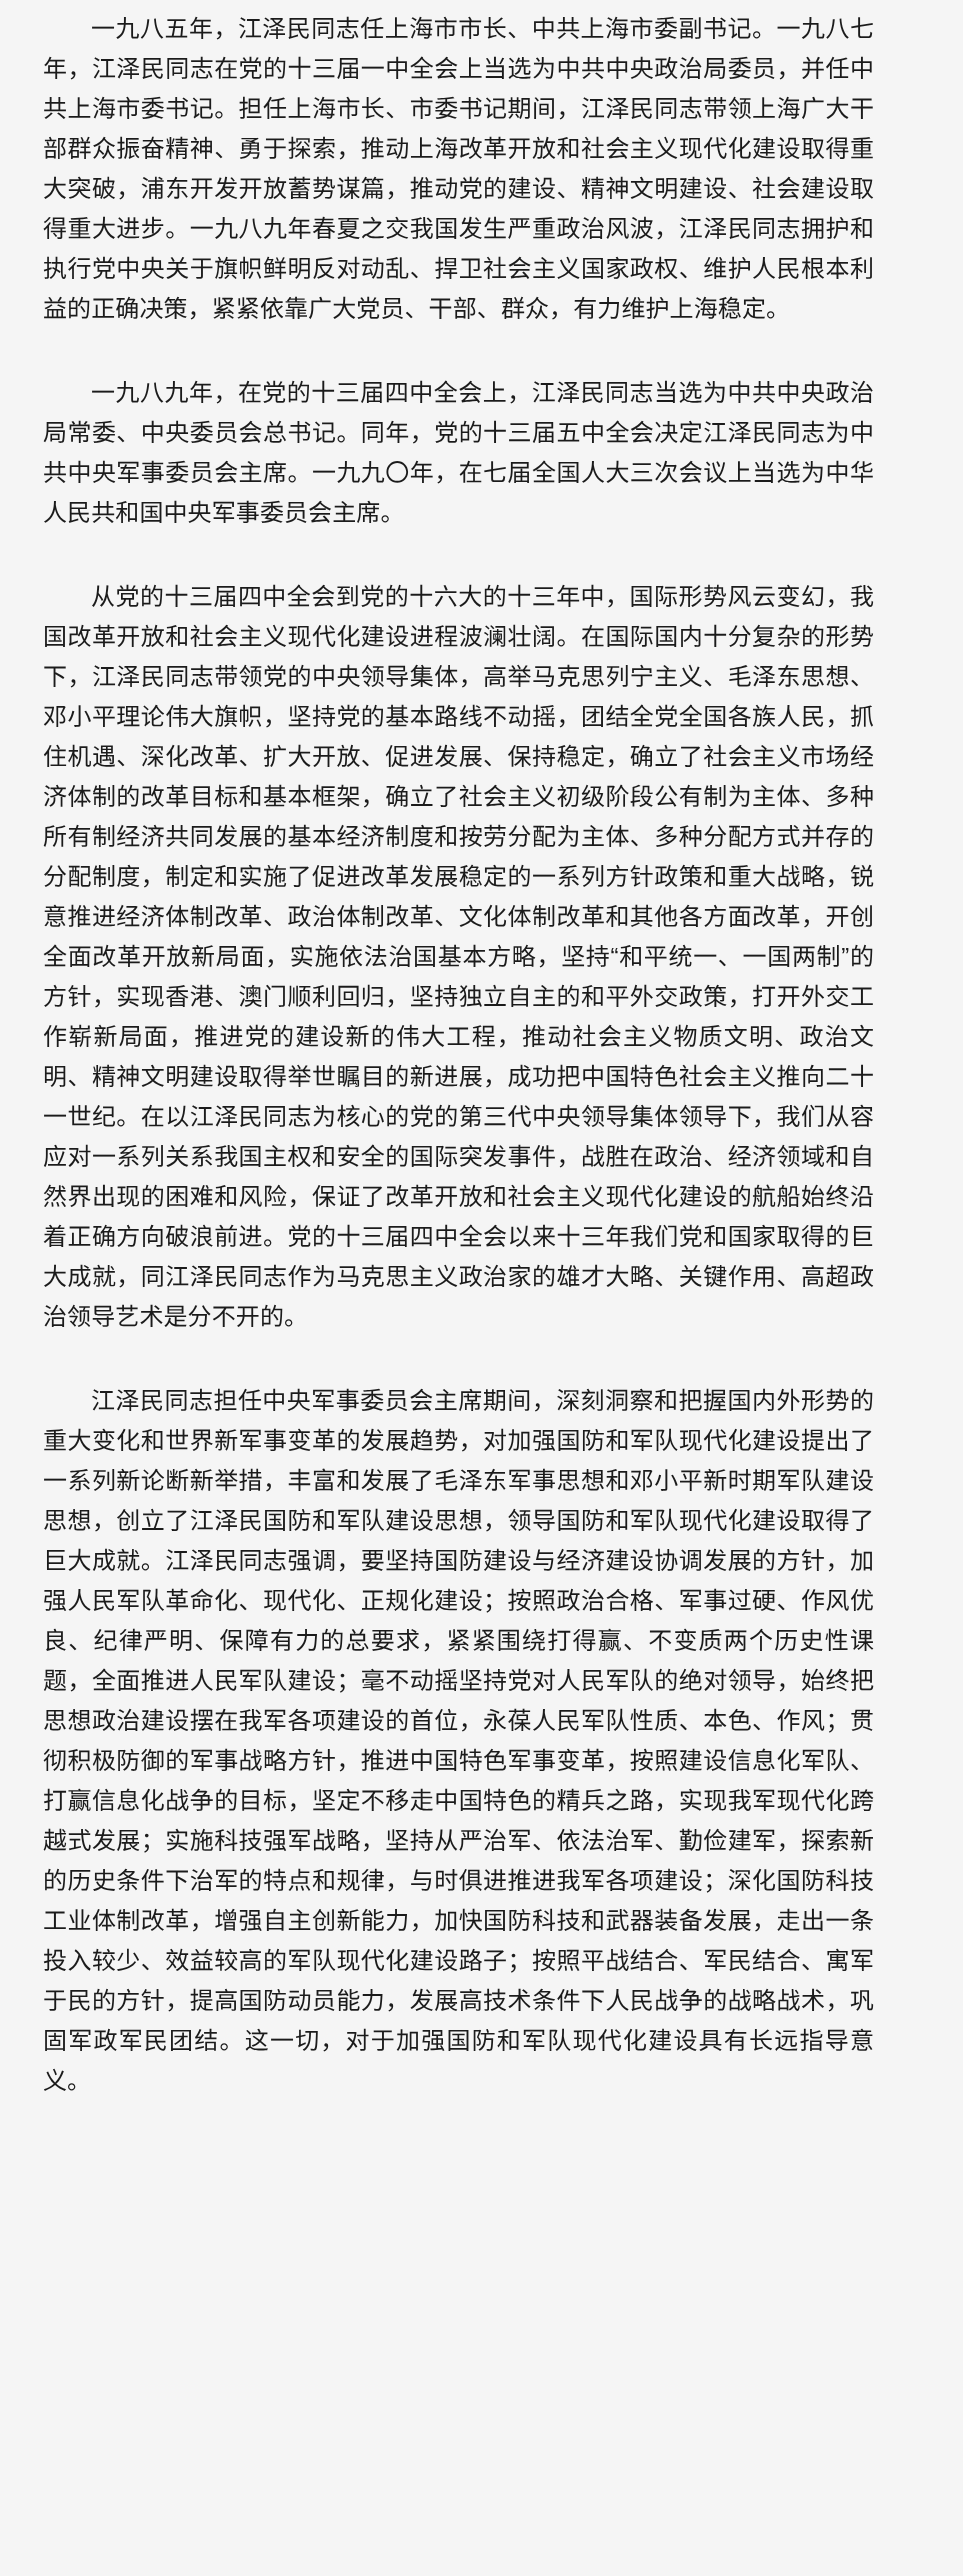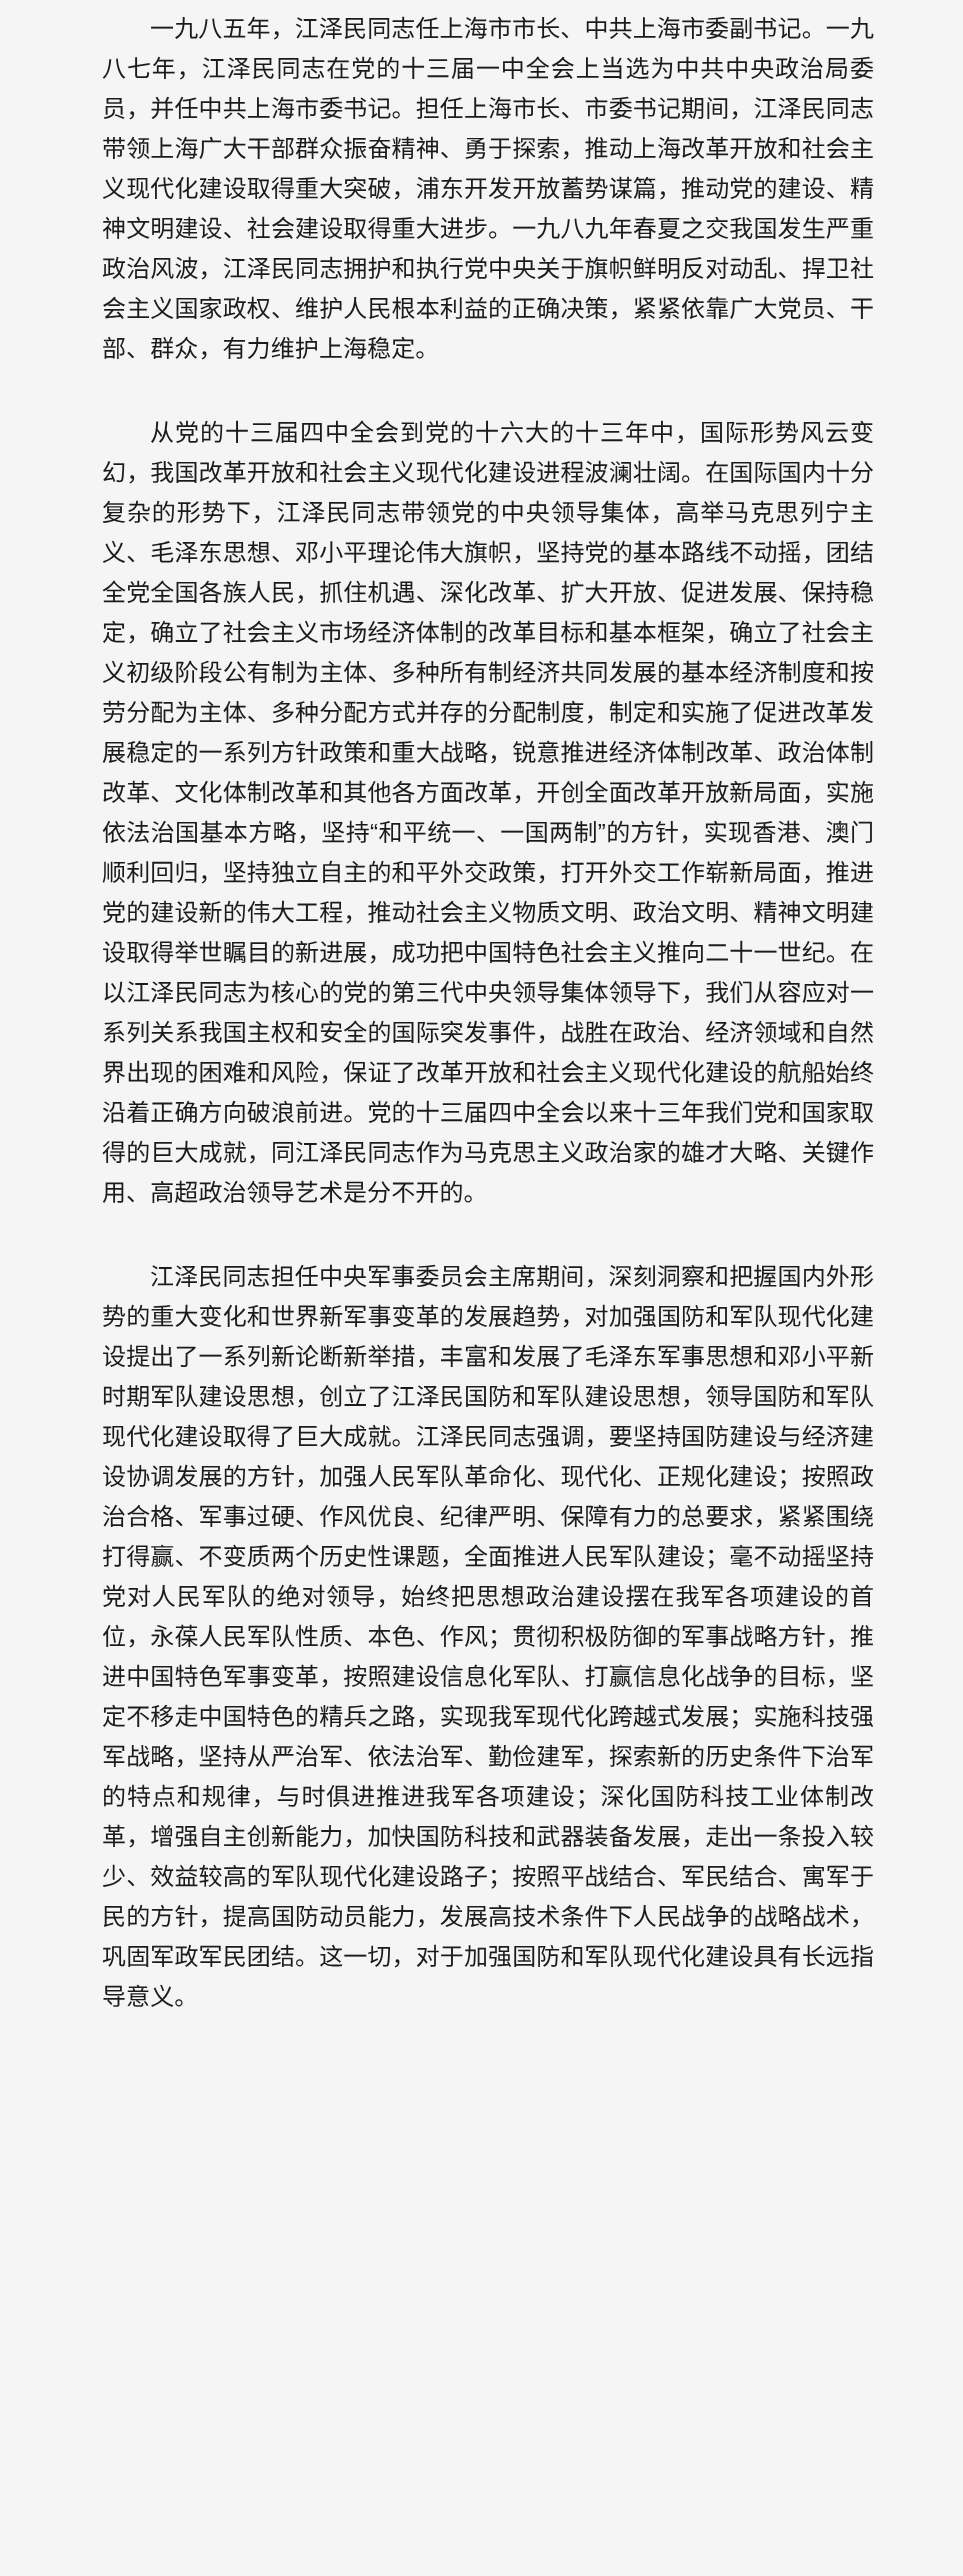--- a/index.html
+++ b/index.html
@@ -4,21 +4,21 @@
 <style>
   html, body {
     margin: 0;
     padding: 0;
   }
   .page {
     position: relative;
     width: 964px;
     height: 2576px;
     box-sizing: border-box;
-    padding: 9px 90px 0 102px;
+    padding: 9px 90px 0 43px;
     overflow: hidden;
     font-family: "Liberation Sans", "DejaVu Sans", sans-serif;
   }
   .article p {
     margin: 0 0 44px 0;
     font-size: 24px;
     line-height: 40px;
     text-align: justify;
     text-justify: inter-ideograph;
     text-indent: 2em;
@@ -28,17 +28,18 @@
   .article p:last-child {
     margin-bottom: 0;
   }
 </style>
 </head>
 <body>
 
 <div class="page" style="background: rgb(245, 245, 245); color: rgb(27, 27, 27);">
   <div class="article">
     <p>一九八五年，江泽民同志任上海市市长、中共上海市委副书记。一九八七年，江泽民同志在党的十三届一中全会上当选为中共中央政治局委员，并任中共上海市委书记。担任上海市长、市委书记期间，江泽民同志带领上海广大干部群众振奋精神、勇于探索，推动上海改革开放和社会主义现代化建设取得重大突破，浦东开发开放蓄势谋篇，推动党的建设、精神文明建设、社会建设取得重大进步。一九八九年春夏之交我国发生严重政治风波，江泽民同志拥护和执行党中央关于旗帜鲜明反对动乱、捍卫社会主义国家政权、维护人民根本利益的正确决策，紧紧依靠广大党员、干部、群众，有力维护上海稳定。</p>
+    <p>一九八九年，在党的十三届四中全会上，江泽民同志当选为中共中央政治局常委、中央委员会总书记。同年，党的十三届五中全会决定江泽民同志为中共中央军事委员会主席。一九九〇年，在七届全国人大三次会议上当选为中华人民共和国中央军事委员会主席。</p>
     <p>从党的十三届四中全会到党的十六大的十三年中，国际形势风云变幻，我国改革开放和社会主义现代化建设进程波澜壮阔。在国际国内十分复杂的形势下，江泽民同志带领党的中央领导集体，高举马克思列宁主义、毛泽东思想、邓小平理论伟大旗帜，坚持党的基本路线不动摇，团结全党全国各族人民，抓住机遇、深化改革、扩大开放、促进发展、保持稳定，确立了社会主义市场经济体制的改革目标和基本框架，确立了社会主义初级阶段公有制为主体、多种所有制经济共同发展的基本经济制度和按劳分配为主体、多种分配方式并存的分配制度，制定和实施了促进改革发展稳定的一系列方针政策和重大战略，锐意推进经济体制改革、政治体制改革、文化体制改革和其他各方面改革，开创全面改革开放新局面，实施依法治国基本方略，坚持“和平统一、一国两制”的方针，实现香港、澳门顺利回归，坚持独立自主的和平外交政策，打开外交工作崭新局面，推进党的建设新的伟大工程，推动社会主义物质文明、政治文明、精神文明建设取得举世瞩目的新进展，成功把中国特色社会主义推向二十一世纪。在以江泽民同志为核心的党的第三代中央领导集体领导下，我们从容应对一系列关系我国主权和安全的国际突发事件，战胜在政治、经济领域和自然界出现的困难和风险，保证了改革开放和社会主义现代化建设的航船始终沿着正确方向破浪前进。党的十三届四中全会以来十三年我们党和国家取得的巨大成就，同江泽民同志作为马克思主义政治家的雄才大略、关键作用、高超政治领导艺术是分不开的。</p>
     <p>江泽民同志担任中央军事委员会主席期间，深刻洞察和把握国内外形势的重大变化和世界新军事变革的发展趋势，对加强国防和军队现代化建设提出了一系列新论断新举措，丰富和发展了毛泽东军事思想和邓小平新时期军队建设思想，创立了江泽民国防和军队建设思想，领导国防和军队现代化建设取得了巨大成就。江泽民同志强调，要坚持国防建设与经济建设协调发展的方针，加强人民军队革命化、现代化、正规化建设；按照政治合格、军事过硬、作风优良、纪律严明、保障有力的总要求，紧紧围绕打得赢、不变质两个历史性课题，全面推进人民军队建设；毫不动摇坚持党对人民军队的绝对领导，始终把思想政治建设摆在我军各项建设的首位，永葆人民军队性质、本色、作风；贯彻积极防御的军事战略方针，推进中国特色军事变革，按照建设信息化军队、打赢信息化战争的目标，坚定不移走中国特色的精兵之路，实现我军现代化跨越式发展；实施科技强军战略，坚持从严治军、依法治军、勤俭建军，探索新的历史条件下治军的特点和规律，与时俱进推进我军各项建设；深化国防科技工业体制改革，增强自主创新能力，加快国防科技和武器装备发展，走出一条投入较少、效益较高的军队现代化建设路子；按照平战结合、军民结合、寓军于民的方针，提高国防动员能力，发展高技术条件下人民战争的战略战术，巩固军政军民团结。这一切，对于加强国防和军队现代化建设具有长远指导意义。</p>
   </div>
 </div>
 
 
 </body></html>

